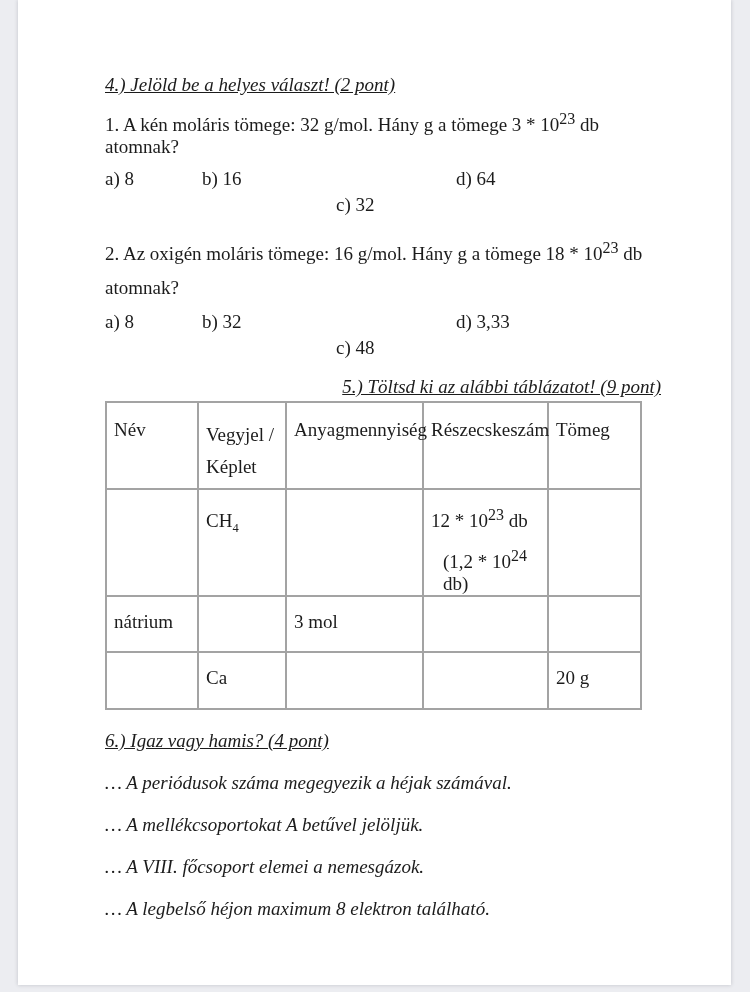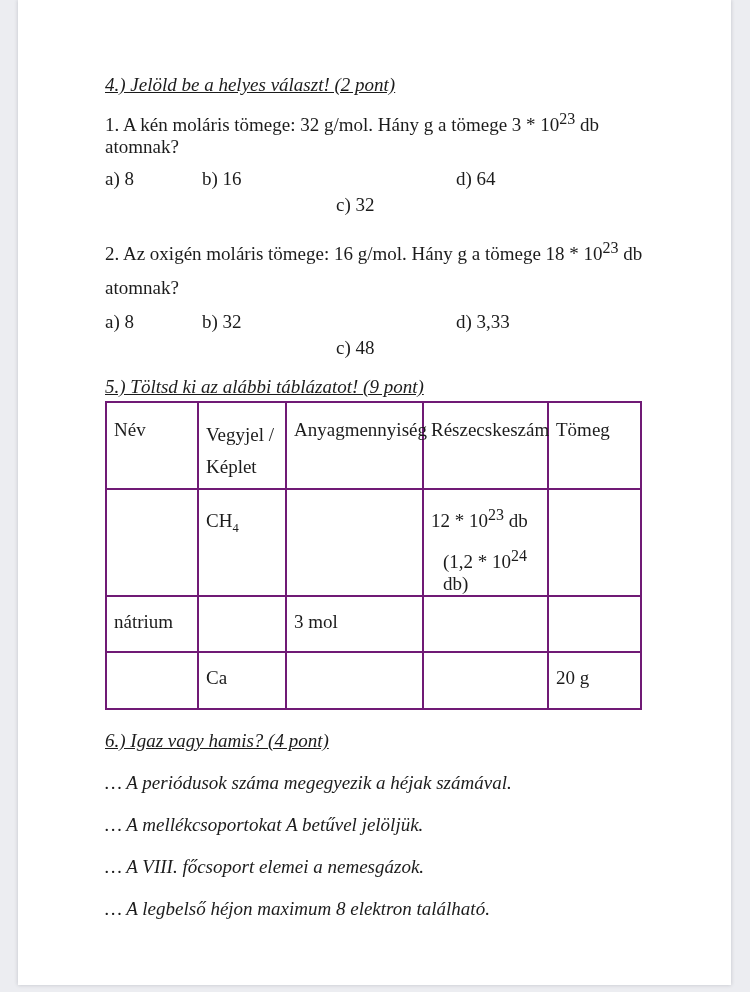--- a/index.html
+++ b/index.html
@@ -22,40 +22,40 @@
   .content {
     padding: 74px 70px 0 87px;
     font-size: 19px;
     line-height: 22px;
   }
   .heading {
     font-style: italic;
     margin: 0;
     text-decoration: underline;
   }
-  .heading.h5 { margin-top: 17px; }
+  .heading.h5 { margin-top: 17px; text-align: right; }
   .heading.h6 { margin-top: 20px; }
   .qtext { margin: 18px 0 0 0; }
   .qtext.two-line { margin-top: 21px; line-height: 34px; }
   .options { display: flex; margin: 10px 0 0 0; }
   .options.opts2 { margin-top: 6px; }
   .opt0 { width: 97px; }
   .opt1 { width: 134px; }
   .opt2 { width: 120px; margin-top: 26px; }
   sup { font-size: 16px; line-height: 0; }
   sub { font-size: 12.5px; line-height: 0; }
 
   table.fill-table {
     border-collapse: collapse;
     table-layout: fixed;
     width: 535px;
     margin-top: 3px;
   }
   table.fill-table td, table.fill-table th {
-    border: 2px solid #701a75;
+    border: 2px solid #a3a3a3;
     vertical-align: top;
     text-align: left;
     font-weight: normal;
     padding: 0 4px 0 7px;
     font-size: 19px;
     line-height: 22px;
   }
   tr.r-head td { height: 87px; padding-top: 16px; }
   tr.r-head td .two-line-cell { line-height: 32px; }
   tr.r1 td { height: 100px; padding-top: 20px; }

